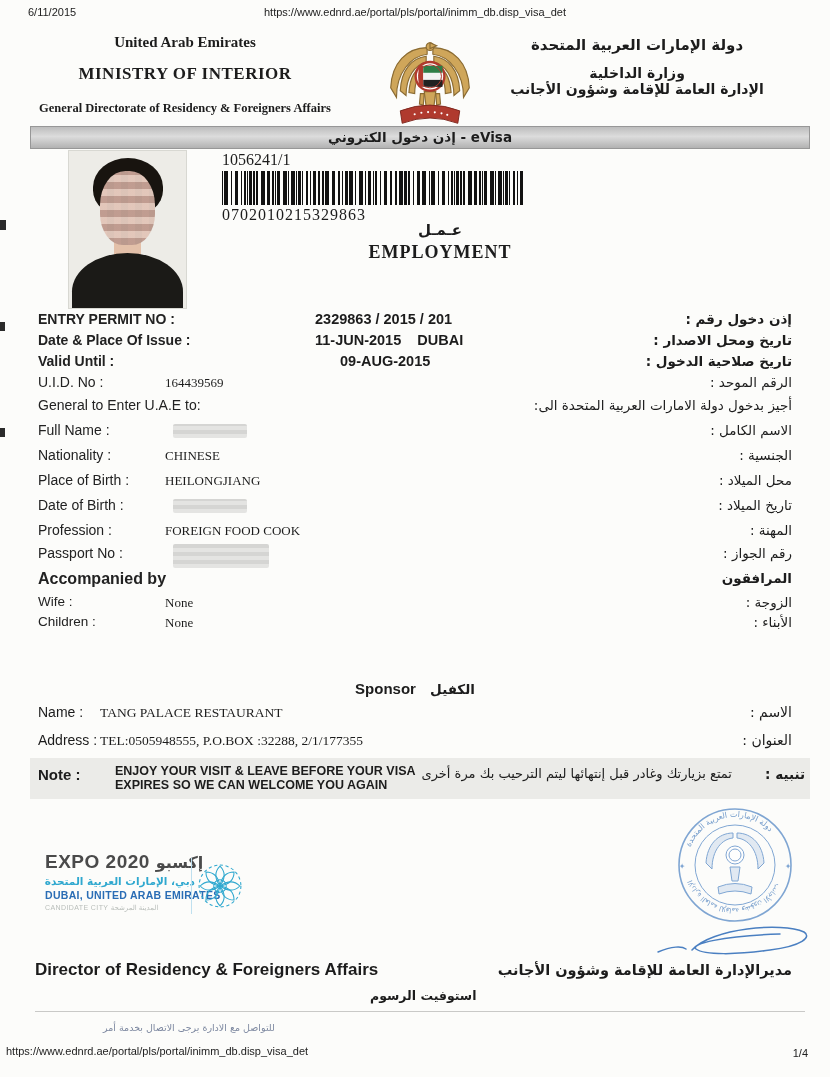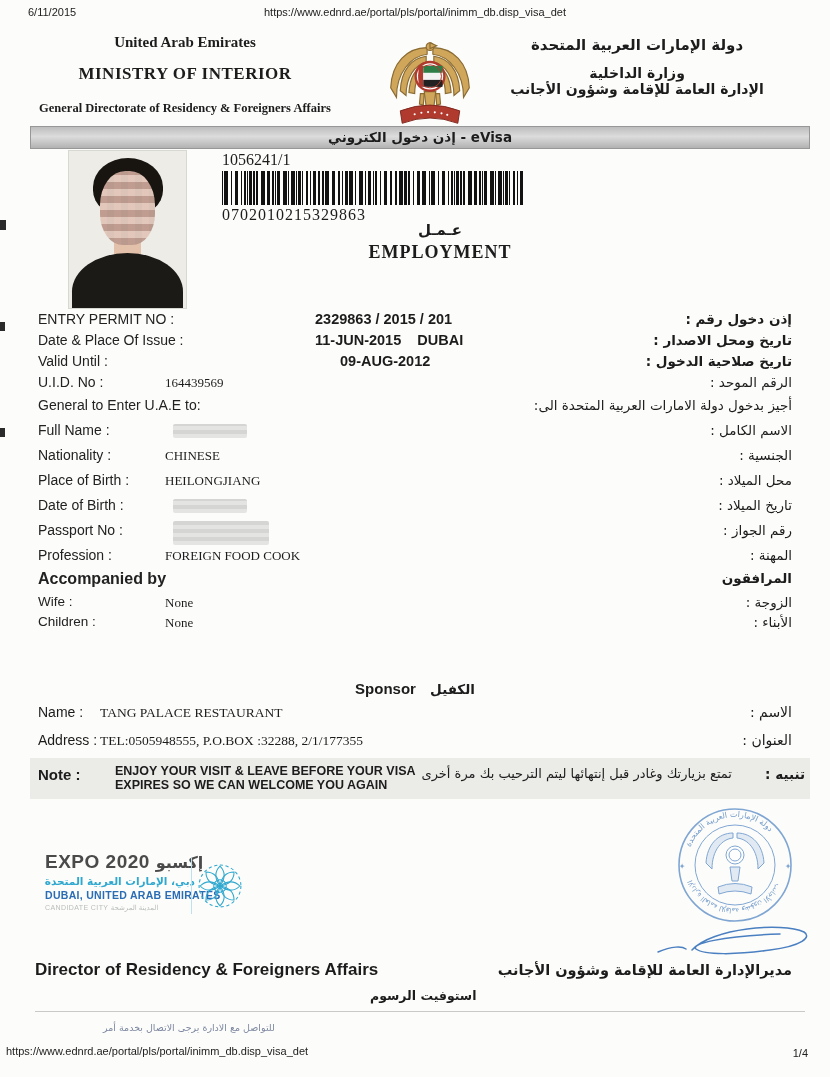--- a/index.html
+++ b/index.html
@@ -53,21 +53,21 @@
             font-weight:bold;font-size:18px;letter-spacing:1px;}
 
   
   .fields{left:38px;top:311px;width:754px;}
   .frow{position:relative;height:25px;font-size:14px;}
   .frow .flabel{position:absolute;left:0;top:0;color:#222;}
   .frow .fvalue{position:absolute;left:127px;top:1px;font-family:"Liberation Serif",serif;font-size:13px;white-space:pre;}
   .frow .flabel-ar{position:absolute;right:0;top:0;direction:rtl;font-family:"DejaVu Sans",sans-serif;font-size:13.5px;}
   .frow .fblur{display:none;}
   .frow.emphasis{height:21px;}
-  .frow.emphasis .flabel{font-weight:normal;}
+  .frow.emphasis .flabel{font-weight:bold;}
   .frow.emphasis .flabel-ar{font-weight:bold;}
   .frow.emphasis .fvalue{left:277px;font-family:"Liberation Sans",sans-serif;font-weight:bold;font-size:14.5px;top:0;}
   .frow.value-indent .fvalue{left:302px;}
   .frow.mid{height:23px;}
   .frow.tight{height:20px;font-size:13.5px;}
   .frow.heading{height:24px;}
   .frow.heading .flabel{font-weight:bold;font-size:16px;}
   .frow.heading .flabel-ar{font-weight:bold;}
   .frow.redacted-sm .fblur,.frow.redacted-lg .fblur{display:block;position:absolute;left:135px;top:2px;width:74px;height:14px;border-radius:2px;
      background-image:repeating-linear-gradient(0deg,#e4e4e2 0 4px,#d5d5d3 4px 8px),
@@ -265,21 +265,21 @@
         <span class="flabel-ar">إذن دخول رقم :</span>
       </div>
       <div class="frow emphasis">
         <span class="flabel">Date &amp; Place Of Issue :</span>
         <span class="fvalue">11-JUN-2015    DUBAI</span>
 
         <span class="flabel-ar">تاريخ ومحل الاصدار :</span>
       </div>
       <div class="frow emphasis value-indent">
         <span class="flabel">Valid Until :</span>
-        <span class="fvalue">09-AUG-2012</span>
+        <span class="fvalue">09-AUG-2015</span>
 
         <span class="flabel-ar">تاريخ صلاحية الدخول :</span>
       </div>
       <div class="frow mid">
         <span class="flabel">U.I.D. No :</span>
         <span class="fvalue">164439569</span>
 
         <span class="flabel-ar">الرقم الموحد :</span>
       </div>
       <div class="frow">
@@ -305,31 +305,31 @@
         <span class="fvalue">HEILONGJIANG</span>
 
         <span class="flabel-ar">محل الميلاد :</span>
       </div>
       <div class="frow redacted-sm">
         <span class="flabel">Date of Birth :</span>
         <span class="fvalue"></span>
         <span class="fblur"></span>
         <span class="flabel-ar">تاريخ الميلاد :</span>
       </div>
+      <div class="frow mid">
+        <span class="flabel">Profession :</span>
+        <span class="fvalue">FOREIGN FOOD COOK</span>
+
+        <span class="flabel-ar">المهنة :</span>
+      </div>
       <div class="frow redacted-lg">
         <span class="flabel">Passport No :</span>
         <span class="fvalue"></span>
         <span class="fblur"></span>
         <span class="flabel-ar">رقم الجواز :</span>
-      </div>
-      <div class="frow mid">
-        <span class="flabel">Profession :</span>
-        <span class="fvalue">FOREIGN FOOD COOK</span>
-
-        <span class="flabel-ar">المهنة :</span>
       </div>
       <div class="frow heading">
         <span class="flabel">Accompanied by</span>
         <span class="fvalue"></span>
 
         <span class="flabel-ar">المرافقون</span>
       </div>
       <div class="frow tight">
         <span class="flabel">Wife :</span>
         <span class="fvalue">None</span>

